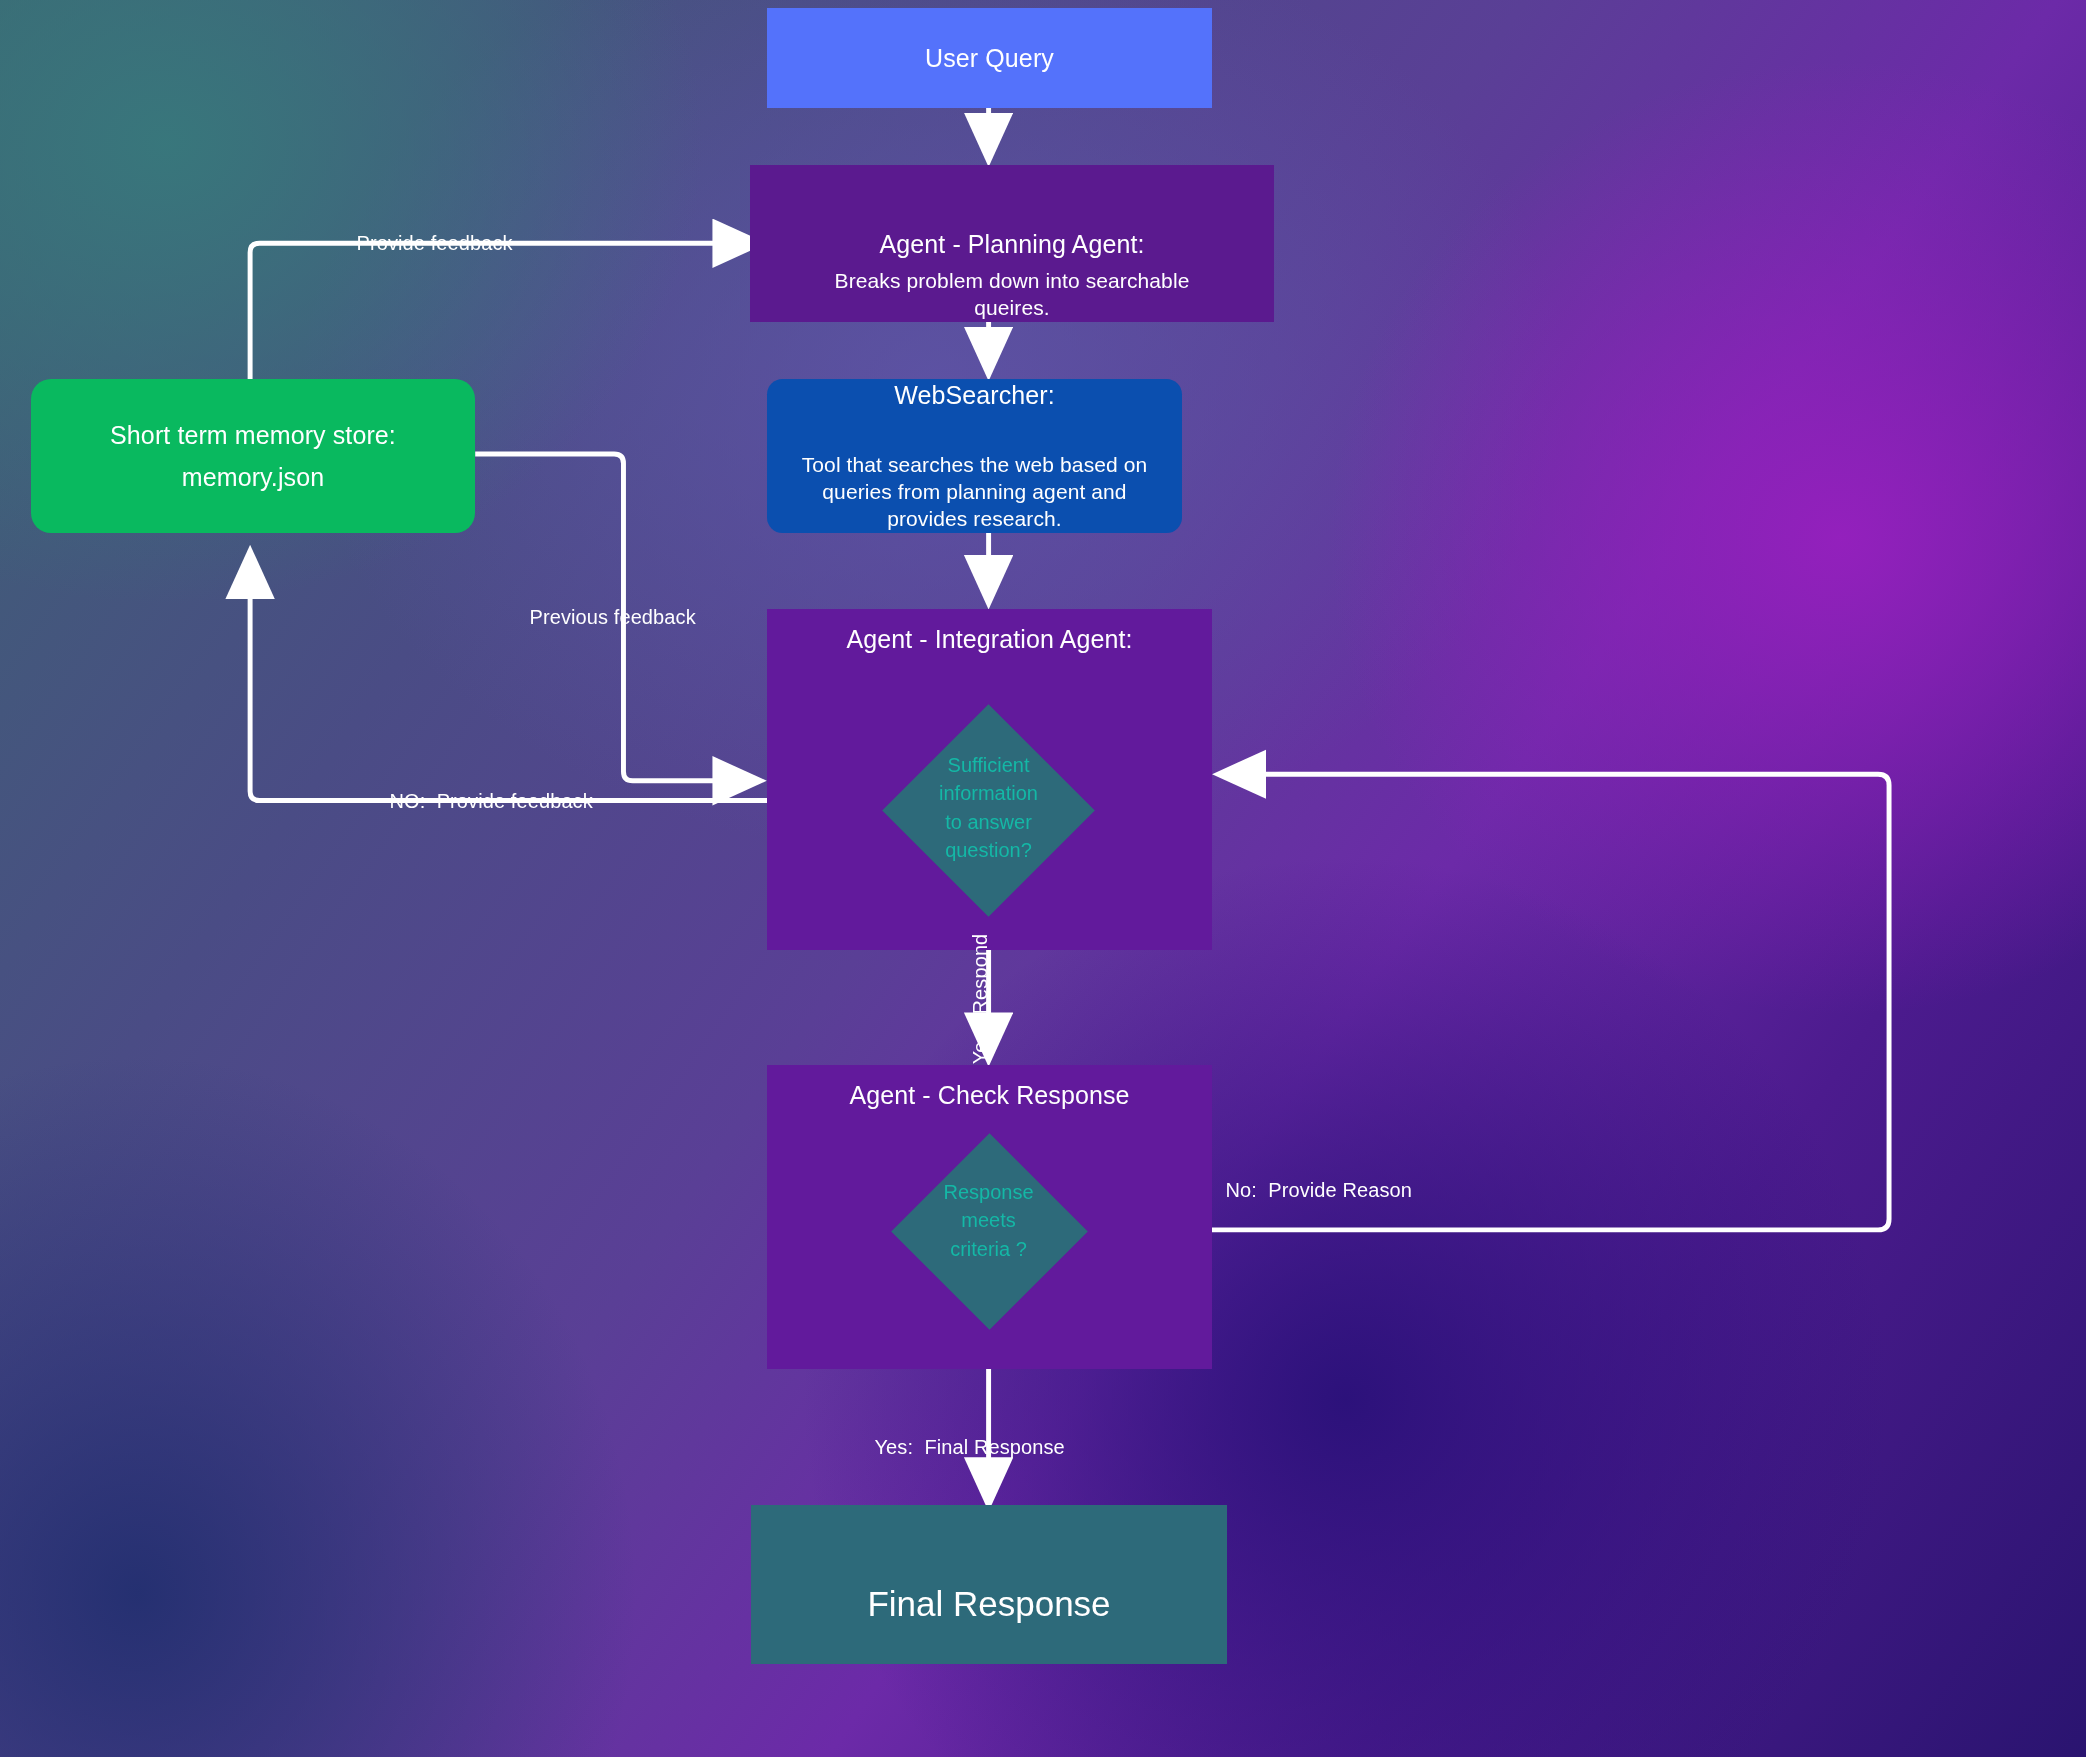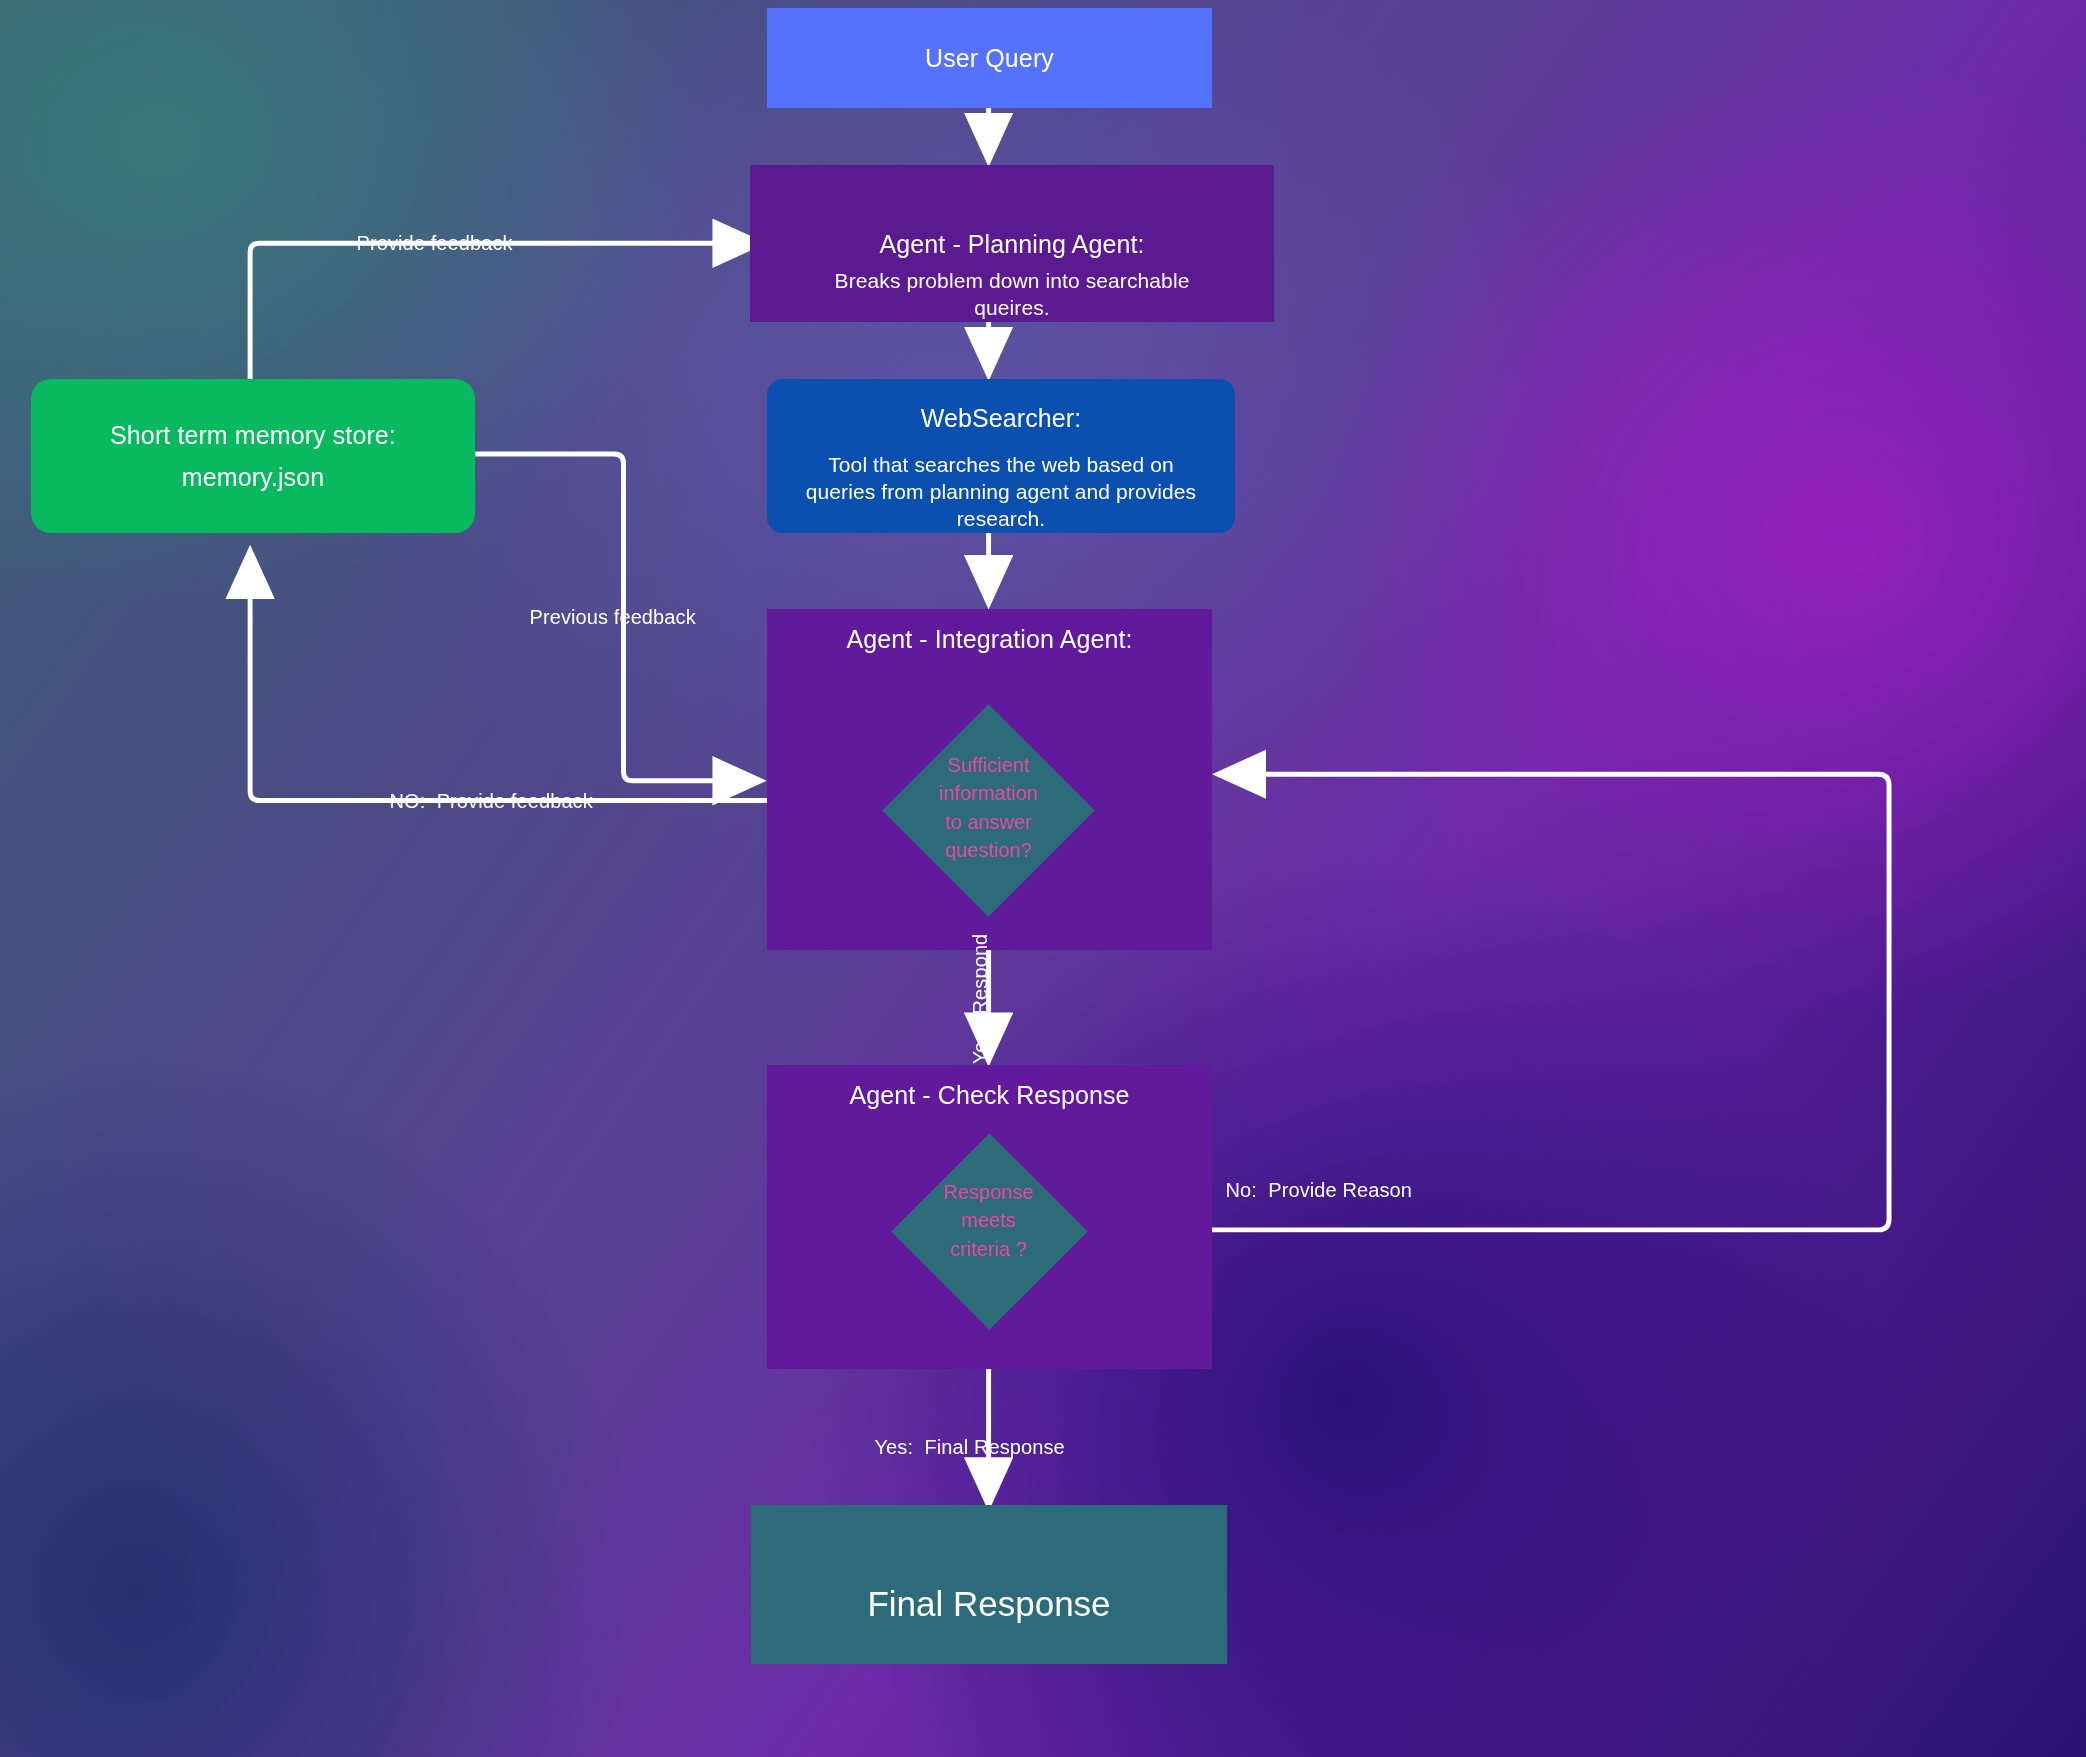--- a/index.html
+++ b/index.html
@@ -49,21 +49,21 @@
   .edge-label {
     position: absolute;
     color: #ffffff;
     font-size: 20px;
     white-space: pre;
     line-height: 1;
     letter-spacing: 0.1px;
   }
   .diamond-text {
     position: absolute;
-    color: #ec4899;
+    color: #14b8a6;
     font-size: 20px;
     text-align: center;
     line-height: 1.42;
     white-space: pre-line;
     width: 165px;
   }
   svg.lines {
     position: absolute;
     inset: 0;
     width: 2087px;
@@ -112,21 +112,21 @@
 
   <div class="node" style="left:767px; top:8.2px; width:445px; height:100px; background:#5472FB; justify-content:center;">
     <div class="node-title">User Query</div>
   </div>
 
   <div class="node" style="left:750px; top:165px; width:524px; height:157px; background:#5B1A8F; justify-content:flex-end; padding:0 13px;">
     <div class="node-title">Agent - Planning Agent:</div>
     <div class="node-desc" style="margin-top:8px; max-width:406px;">Breaks problem down into searchable queires.</div>
   </div>
 
-  <div class="node" style="left:767px; top:379px; width:468px; height:154px; background:#0B4FAF; border-radius:15.4px; justify-content:flex-end; padding:0 13px;gap:16px;">
+  <div class="node" style="left:767px; top:379px; width:415px; height:154px; background:#0B4FAF; border-radius:15.4px; justify-content:space-between; padding:0 13px;gap:16px;">
     <div class="node-title">WebSearcher:</div>
     <div class="node-desc" style="margin-top:2.2px; max-width:401px;">Tool that searches the web based on queries from planning agent and provides research.</div>
   </div>
 
   <div class="node" style="left:767px; top:609px; width:445px; height:341px; background:#621A9C; justify-content:flex-start; padding-top:14.3px;">
     <div class="node-title">Agent - Integration Agent:</div>
   </div>
 
   <svg style="position:absolute; left:880px; top:702px; width:217px; height:217px;" viewBox="0 0 396 396">
     <polygon points="198,4 392,198 198,392 4,198" fill="#2D6A7A"></polygon>

